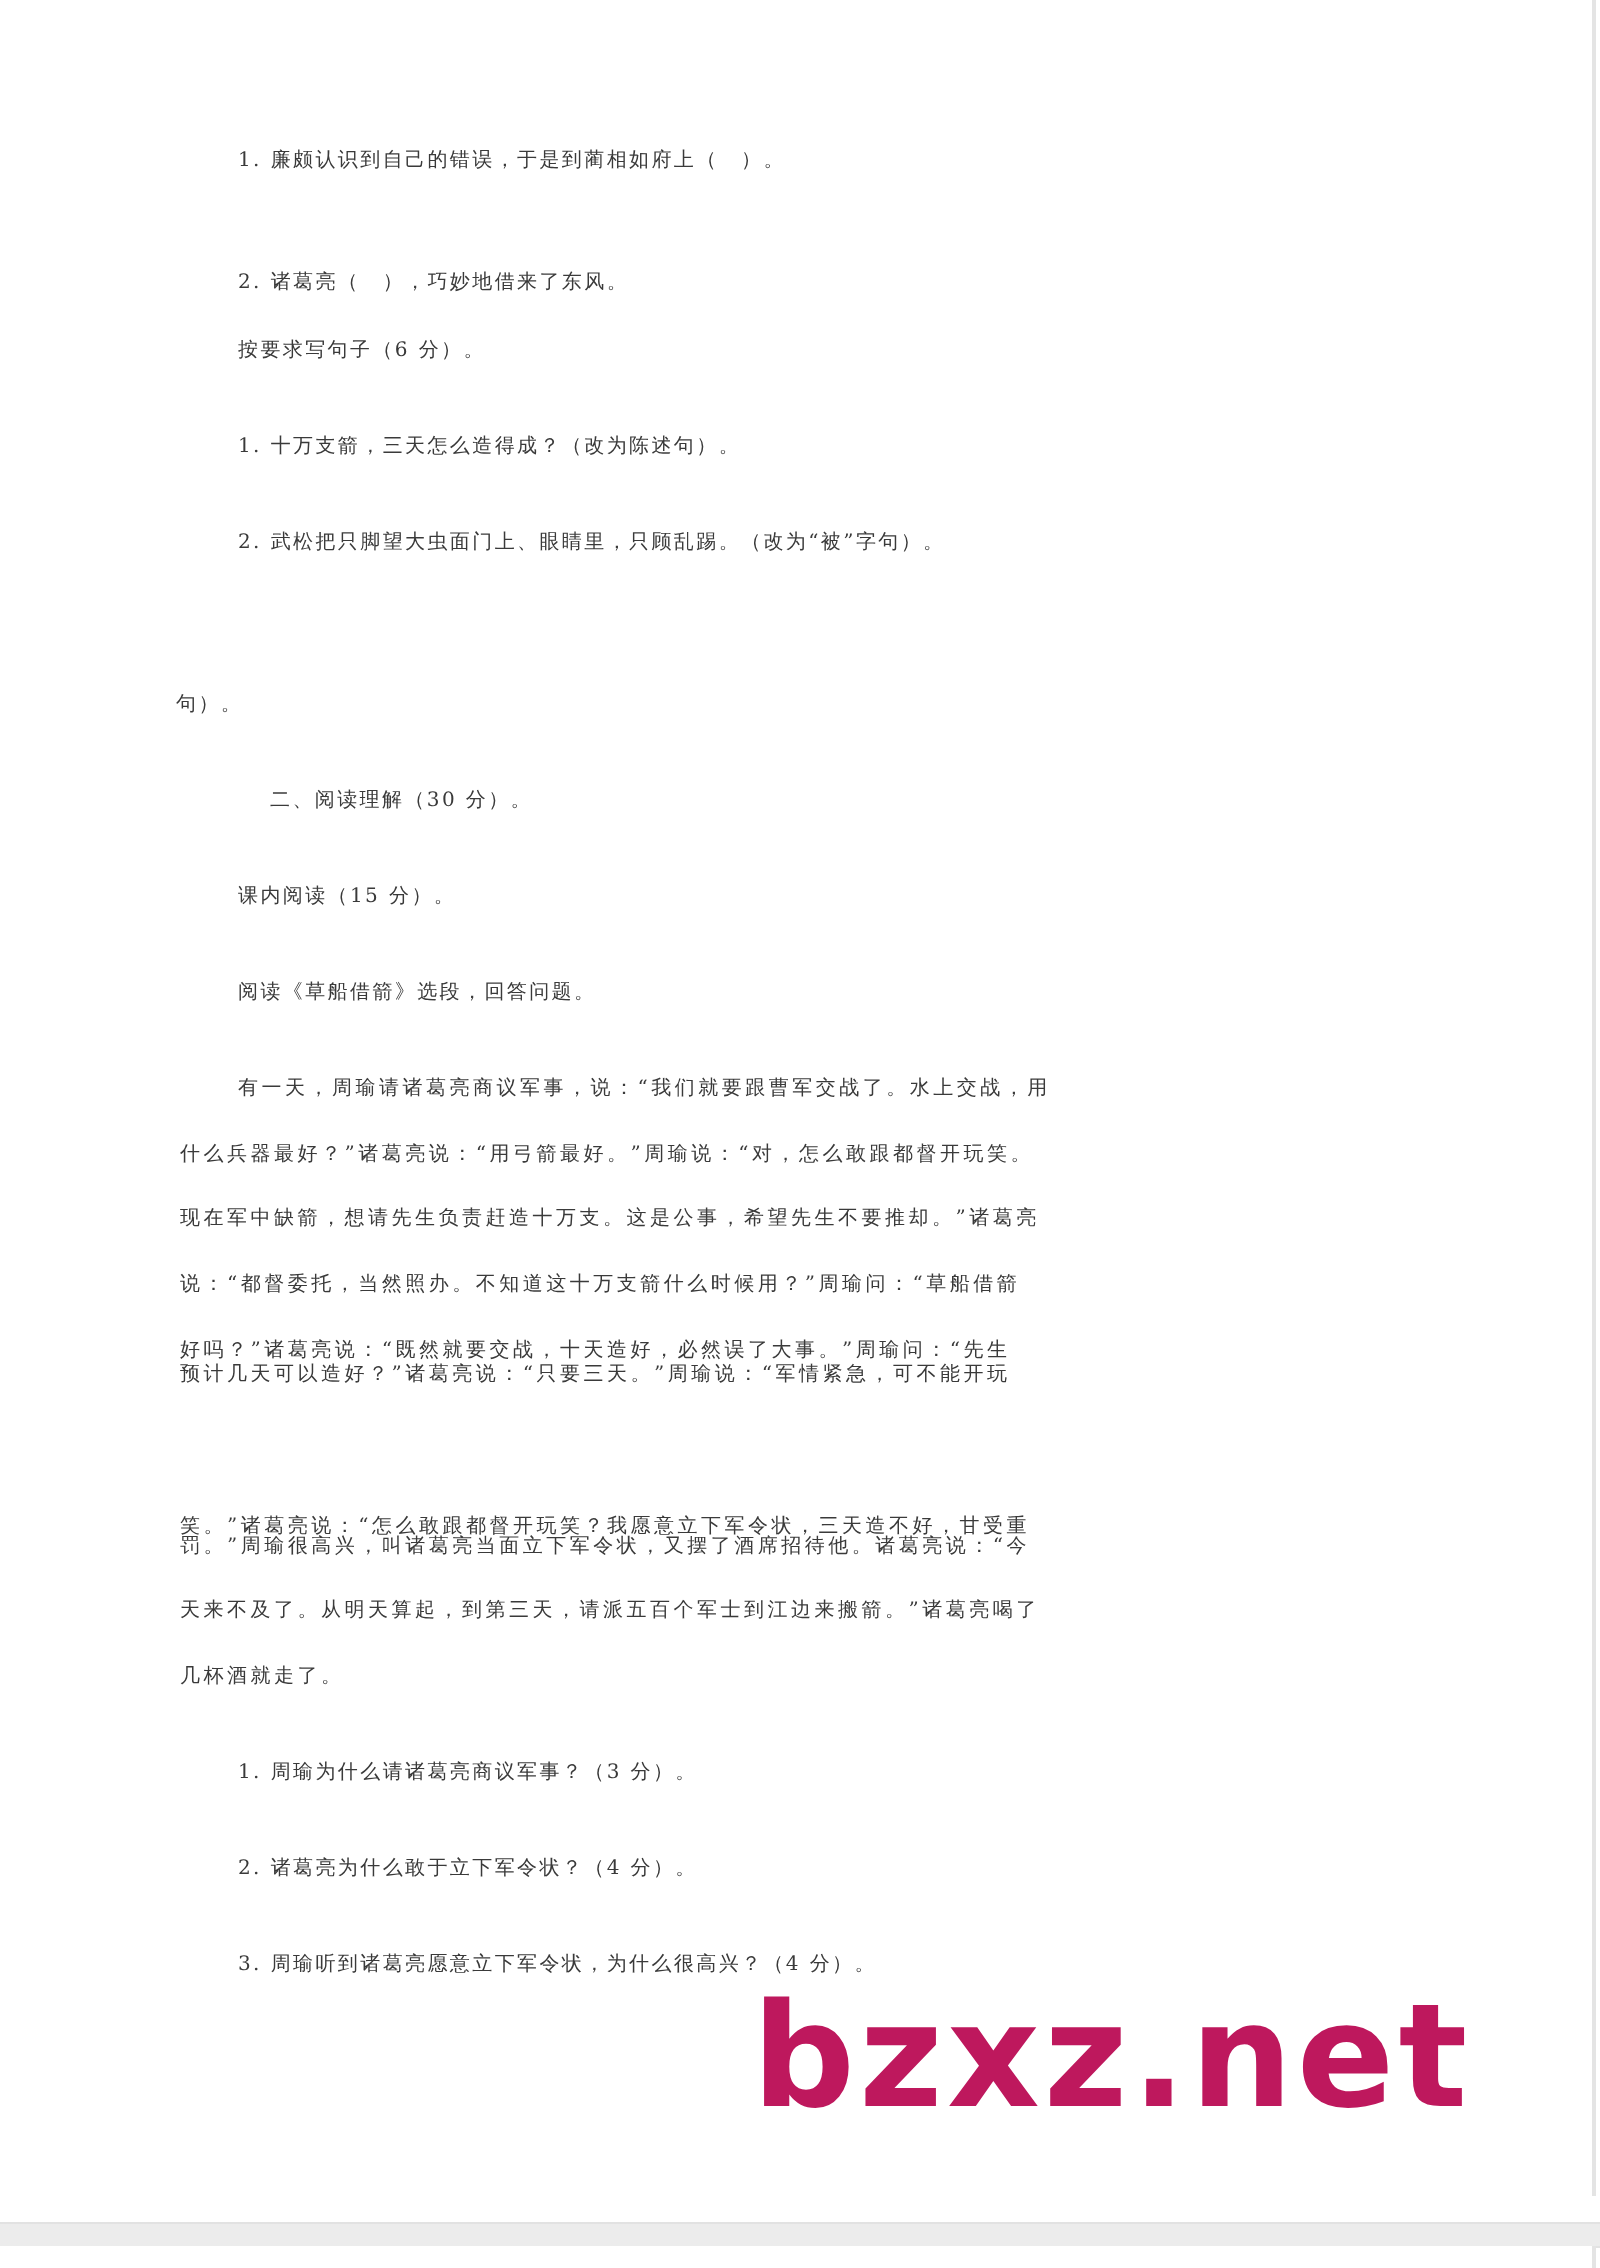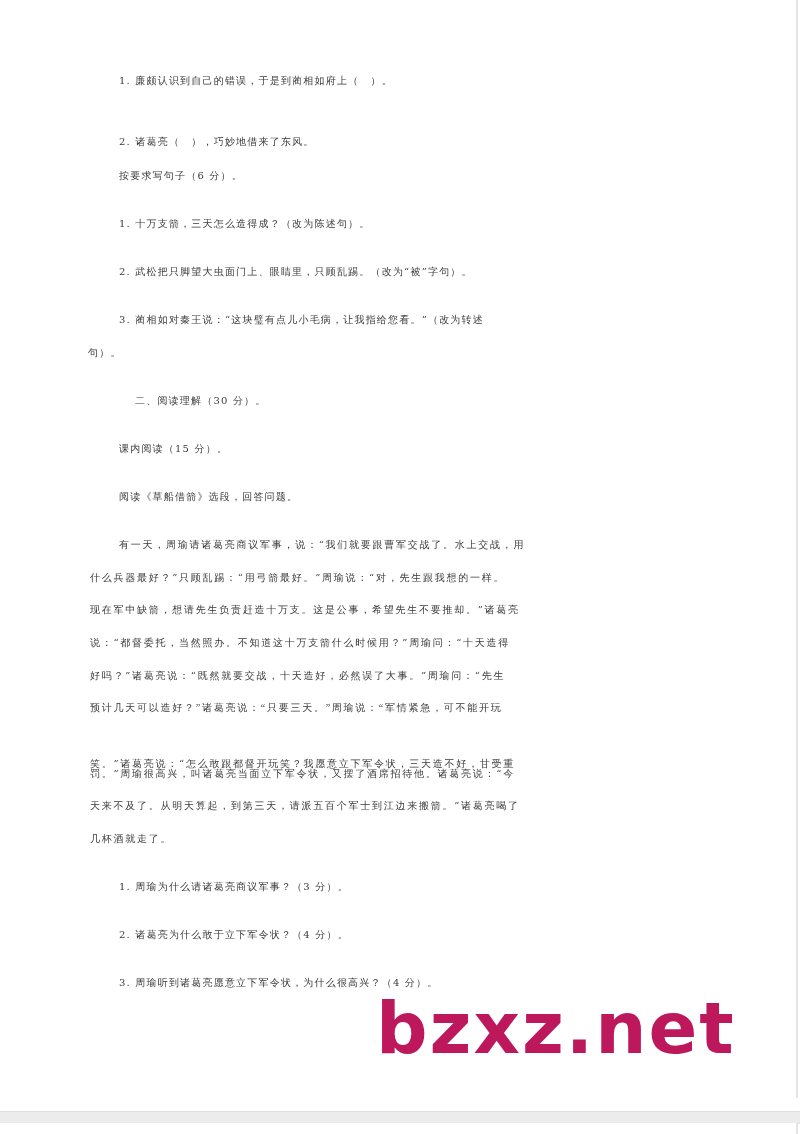--- a/index.html
+++ b/index.html
@@ -67,34 +67,33 @@
 <body>
 
 <div class="page">
 
   <div class="line" style="top:71px;">1. 廉颇认识到自己的错误，于是到蔺相如府上（　）。</div>
   <div class="line" style="top:132px;">2. 诸葛亮（　），巧妙地借来了东风。</div>
 
   <div class="line" style="top:166px;">按要求写句子（6 分）。</div>
   <div class="line" style="top:214px;">1. 十万支箭，三天怎么造得成？（改为陈述句）。</div>
   <div class="line" style="top:262px;">2. 武松把只脚望大虫面门上、眼睛里，只顾乱踢。（改为“被”字句）。</div>
-  <div class="line" style="top:310px;">3. 蔺相如对秦王说：“这块璧有点儿小毛病，让我指给您看。”（改为转述</div>
   <div class="line" style="top:343px; left:88px;">句）。</div>
 
   <div class="line" style="top:391px;margin-left:16px;">二、阅读理解（30 分）。</div>
   <div class="line" style="top:439px;">课内阅读（15 分）。</div>
   <div class="line" style="top:487px;">阅读《草船借箭》选段，回答问题。</div>
 
   <div>
     <div class="line" style="top:535px; left:119px; letter-spacing:1.75px;">有一天，周瑜请诸葛亮商议军事，说：“我们就要跟曹军交战了。水上交战，用</div>
-    <div class="line" style="top:568px; left:90px; letter-spacing:1.75px;">什么兵器最好？”只顾乱踢：“用弓箭最好。”周瑜说：“对，先生跟我想的一样。</div>
+    <div class="line" style="top:568px; left:90px; letter-spacing:1.75px;">什么兵器最好？”诸葛亮说：“用弓箭最好。”周瑜说：“对，怎么敢跟都督开玩笑。</div>
     <div class="line" style="top:600px; left:90px; letter-spacing:1.75px;">现在军中缺箭，想请先生负责赶造十万支。这是公事，希望先生不要推却。”诸葛亮</div>
-    <div class="line" style="top:633px; left:90px; letter-spacing:1.75px;">说：“都督委托，当然照办。不知道这十万支箭什么时候用？”周瑜问：“十天造得</div>
+    <div class="line" style="top:633px; left:90px; letter-spacing:1.75px;">说：“都督委托，当然照办。不知道这十万支箭什么时候用？”周瑜问：“草船借箭</div>
     <div class="line" style="top:666px; left:90px; letter-spacing:1.75px;">好吗？”诸葛亮说：“既然就要交战，十天造好，必然误了大事。”周瑜问：“先生</div>
-    <div class="line" style="top:698px; left:90px; letter-spacing:1.75px;font-family:Liberation Serif, serif;">预计几天可以造好？”诸葛亮说：“只要三天。”周瑜说：“军情紧急，可不能开玩</div>
+    <div class="line" style="top:678px; left:90px; letter-spacing:1.75px;">预计几天可以造好？”诸葛亮说：“只要三天。”周瑜说：“军情紧急，可不能开玩</div>
     <div class="line" style="top:754px; left:90px; letter-spacing:1.75px;">笑。”诸葛亮说：“怎么敢跟都督开玩笑？我愿意立下军令状，三天造不好，甘受重</div>
     <div class="line" style="top:764px; left:90px; letter-spacing:1.75px;">罚。”周瑜很高兴，叫诸葛亮当面立下军令状，又摆了酒席招待他。诸葛亮说：“今</div>
     <div class="line" style="top:796px; left:90px; letter-spacing:1.75px;">天来不及了。从明天算起，到第三天，请派五百个军士到江边来搬箭。”诸葛亮喝了</div>
     <div class="line" style="top:829px; left:90px; letter-spacing:1.75px;">几杯酒就走了。</div>
   </div>
 
   <div class="line" style="top:877px;text-align:right;">1. 周瑜为什么请诸葛亮商议军事？（3 分）。</div>
   <div class="line" style="top:925px;">2. 诸葛亮为什么敢于立下军令状？（4 分）。</div>
   <div class="line" style="top:973px;">3. 周瑜听到诸葛亮愿意立下军令状，为什么很高兴？（4 分）。</div>
 

